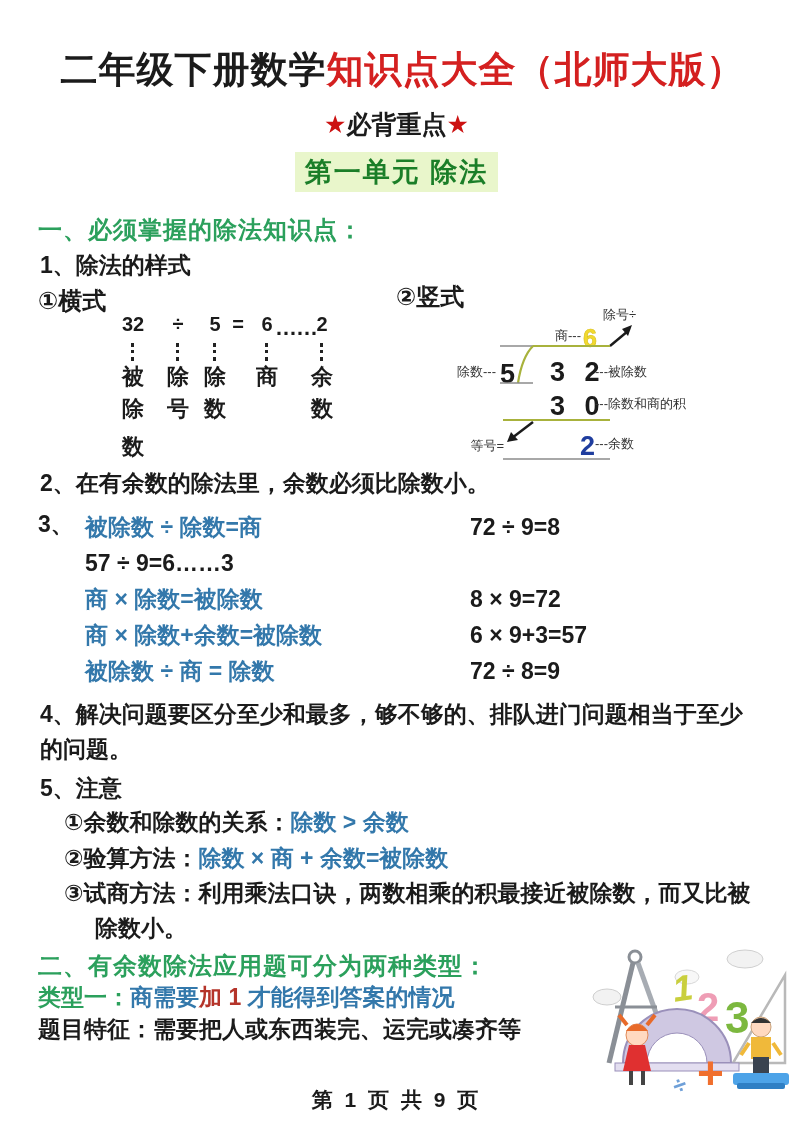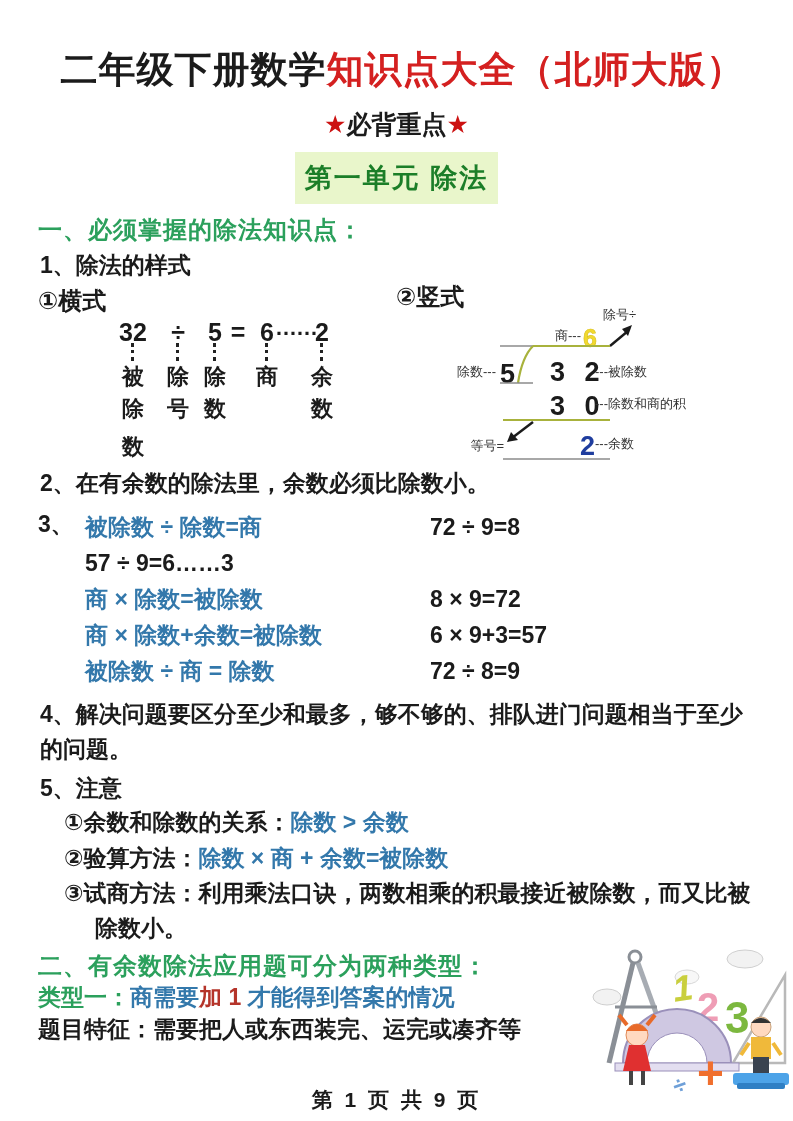--- a/index.html
+++ b/index.html
@@ -5,37 +5,37 @@
   html,body{margin:0;padding:0;background:#e8e8e8;}
   .page{
     position:relative;width:793px;height:1121px;margin:0 auto;background:#ffffff;
     font-family:"Liberation Sans","DejaVu Sans",sans-serif;color:#1b1b1b;overflow:hidden;
   }
   .title{margin:46px 0 0 12px;text-align:center;font-size:37px;font-weight:bold;letter-spacing:1px;height:48px;line-height:48px;}
   .title .t-red{color:#d42020;}
   .star-line{margin-top:14px;text-align:center;font-size:25px;font-weight:bold;height:32px;line-height:32px;}
   .star{color:#cc1111;}
   .unit-line{margin-top:12px;text-align:center;height:40px;line-height:40px;}
-  .unit-hl{display:inline-block;background:#e9f6cb;color:#1b7e28;font-size:27px;font-weight:bold;padding:6px 10px;letter-spacing:2px;}
+  .unit-hl{display:inline-block;background:#e9f6cb;color:#1b7e28;font-size:27px;font-weight:bold;padding:0 10px;letter-spacing:2px;}
   .h-green{margin:22px 0 0 38px;color:#2ba05c;font-size:24px;font-weight:bold;height:32px;line-height:32px;letter-spacing:1px;}
   .body-line{margin-left:40px;font-size:23px;font-weight:600;line-height:31px;}
   .item1{margin-top:4px;}
   .diagram-zone{position:relative;height:185px;}
   .hlabel{position:absolute;left:38px;top:4px;font-size:24px;font-weight:600;}
   .vlabel{position:absolute;left:396px;top:0px;font-size:24px;font-weight:600;}
-  .heq{position:absolute;top:36px;font-size:25px;font-weight:bold;text-align:center;line-height:30px;}
+  .heq{position:absolute;top:28px;font-size:20px;font-weight:bold;text-align:center;line-height:30px;}
   .hdots{font-size:22px;letter-spacing:-1px;}
   .dotline{position:absolute;top:62px;height:18px;width:0;border-left:3px dotted #222;}
   .hchar{position:absolute;width:28px;text-align:center;font-size:22px;font-weight:600;line-height:24px;}
   .r0{top:84px;}.r1{top:116px;}.r2{top:154px;}
   .vsvg{position:absolute;left:428px;top:8px;}
   .item2{margin-top:2px;}
   .formulas{position:relative;margin-top:10px;}
   .f-no{position:absolute;left:38px;top:0;font-size:23px;font-weight:600;}
-  .f-row{display:flex;margin-left:85px;height:36px;line-height:36px;}
+  .f-row{display:flex;margin-left:85px;height:36px;line-height:36px;gap:40px;}
   .f-cn{color:#3378ab;font-size:23px;font-weight:600;width:345px;}
   .f-ex{font-size:23px;font-weight:600;}
   .item4{margin-top:8px;width:724px;line-height:35px;}
   .item5{margin-top:6px;}
   .note{margin-left:64px;font-size:23px;font-weight:600;line-height:36px;}
   .note .blue{color:#3378ab;}
   .note3{margin-left:95px;text-indent:-31px;width:660px;line-height:35px;}
   .h2-green{margin:4px 0 0 38px;color:#2ba05c;font-size:24px;font-weight:bold;height:31px;line-height:31px;letter-spacing:1px;}
   .type1{margin-left:38px;font-size:23px;font-weight:bold;line-height:32px;}
   .type1 .green{color:#2ba05c;}

